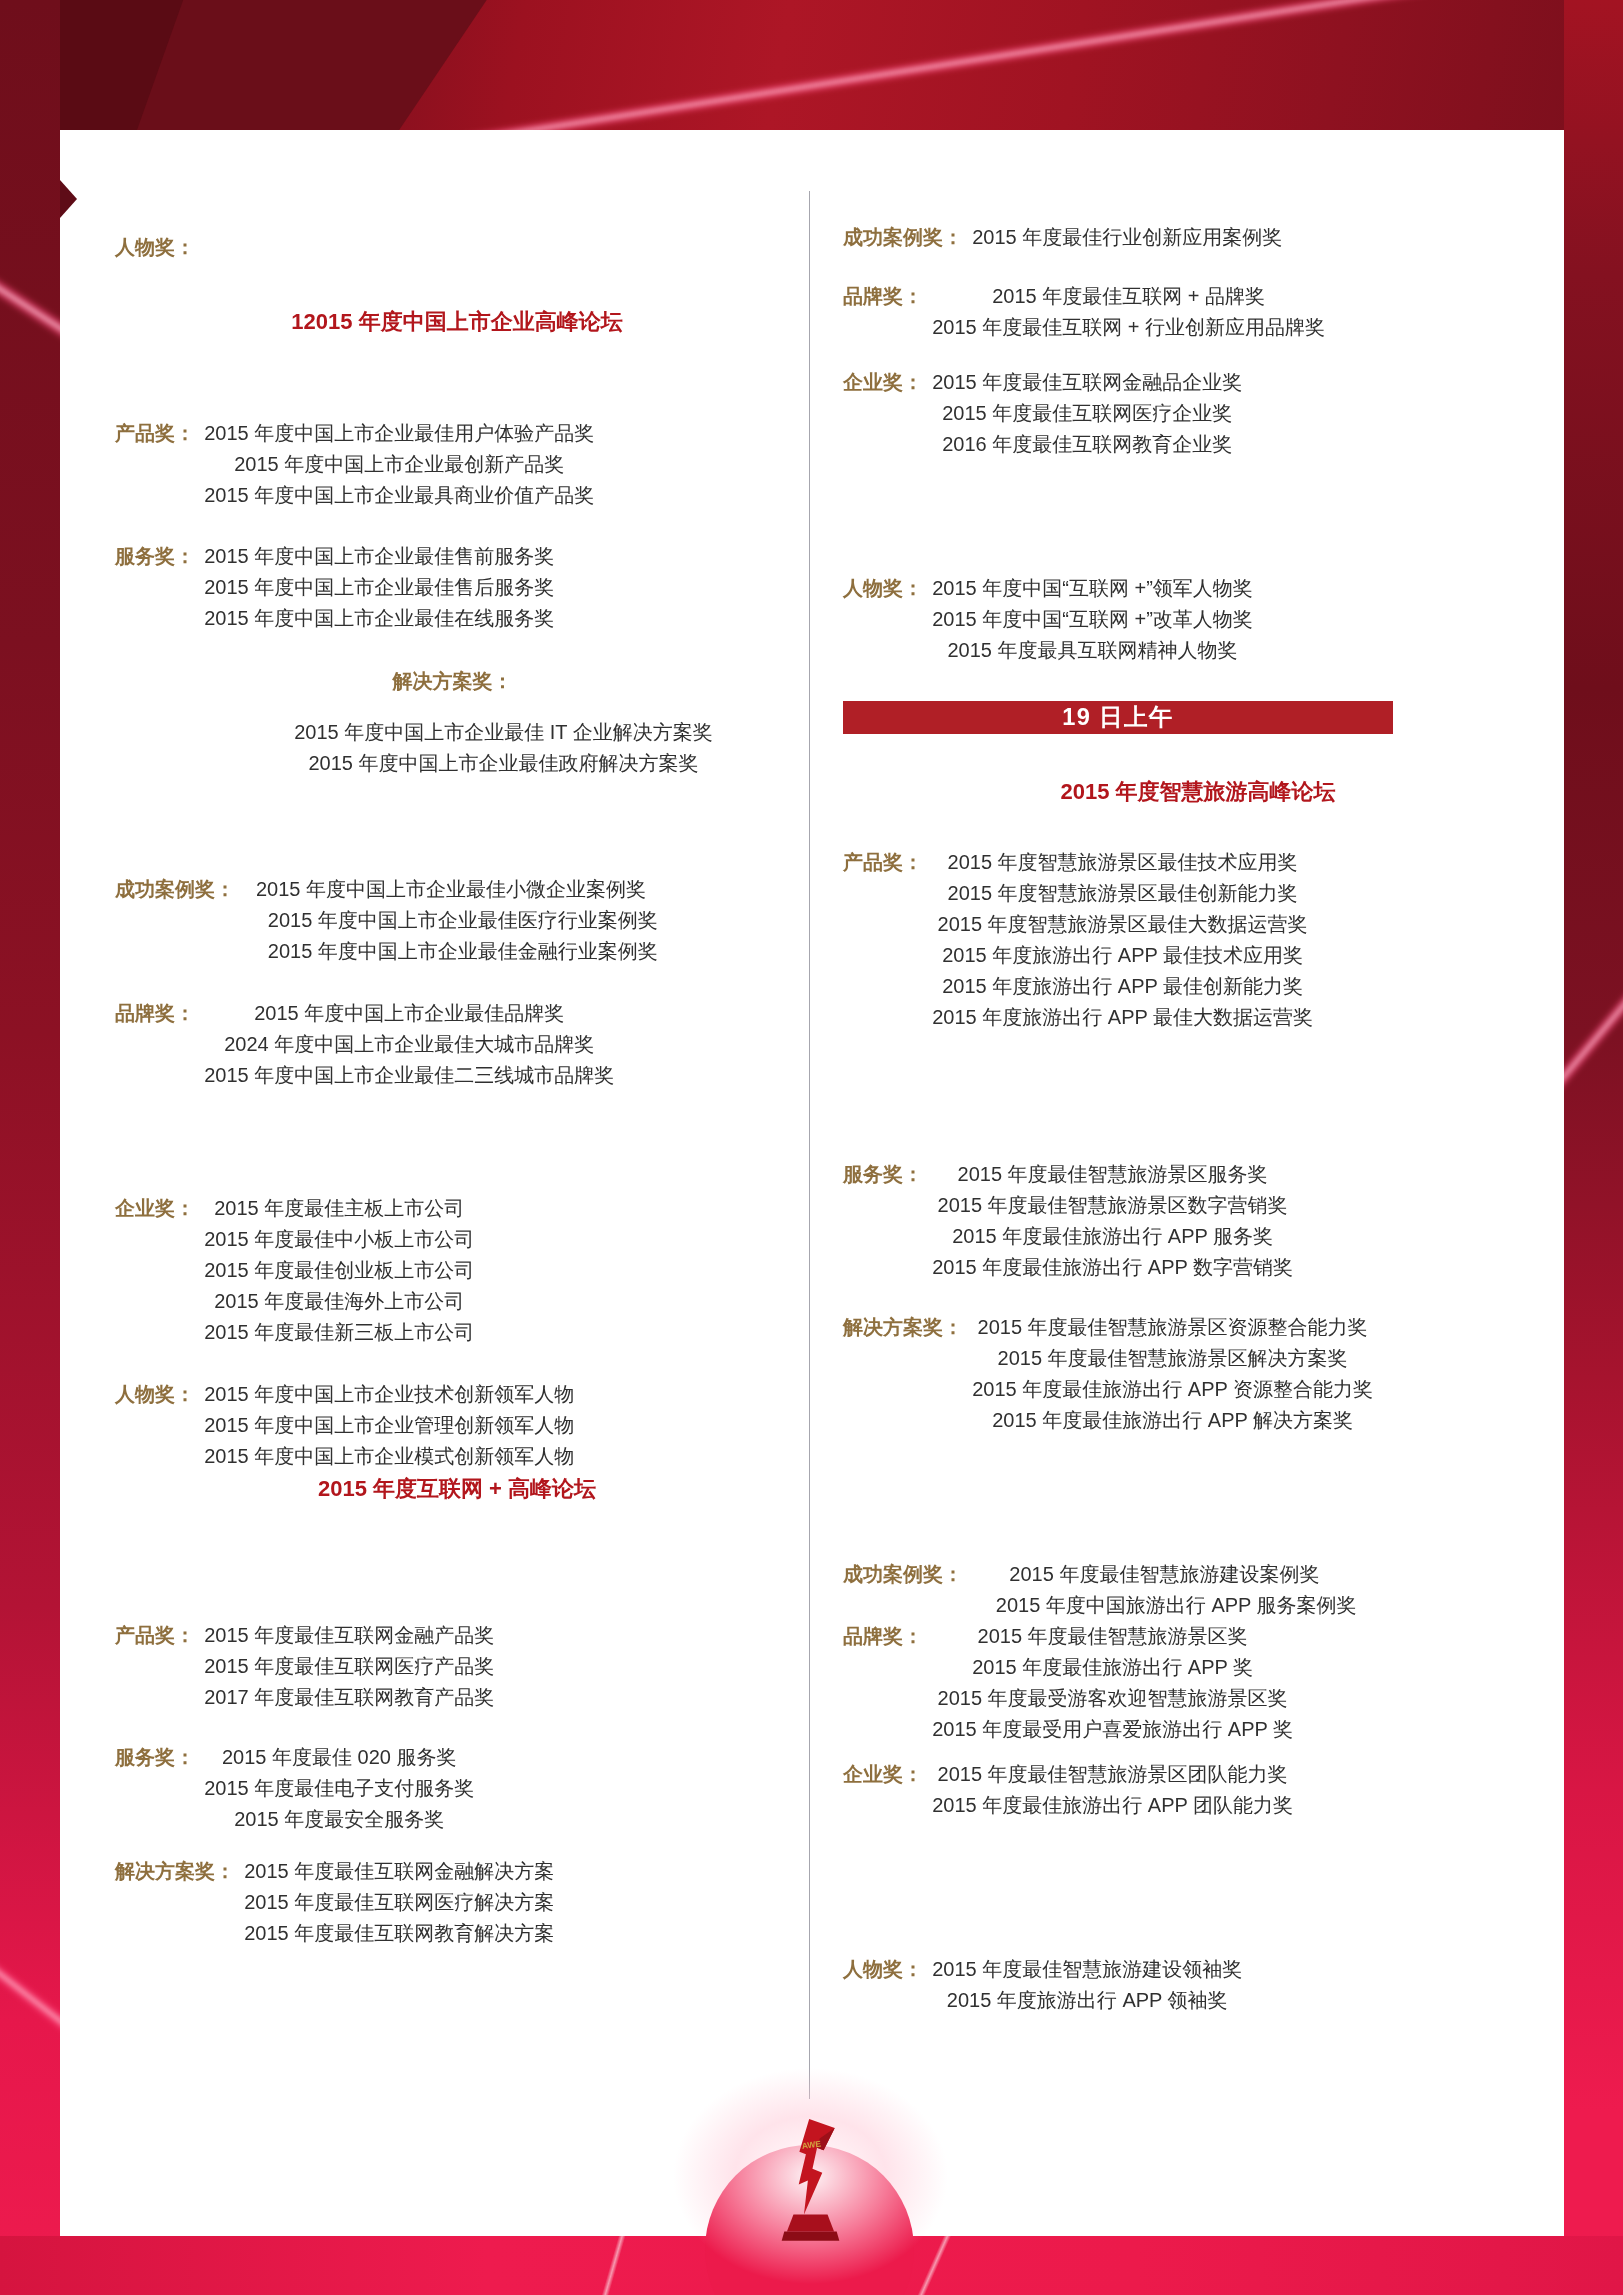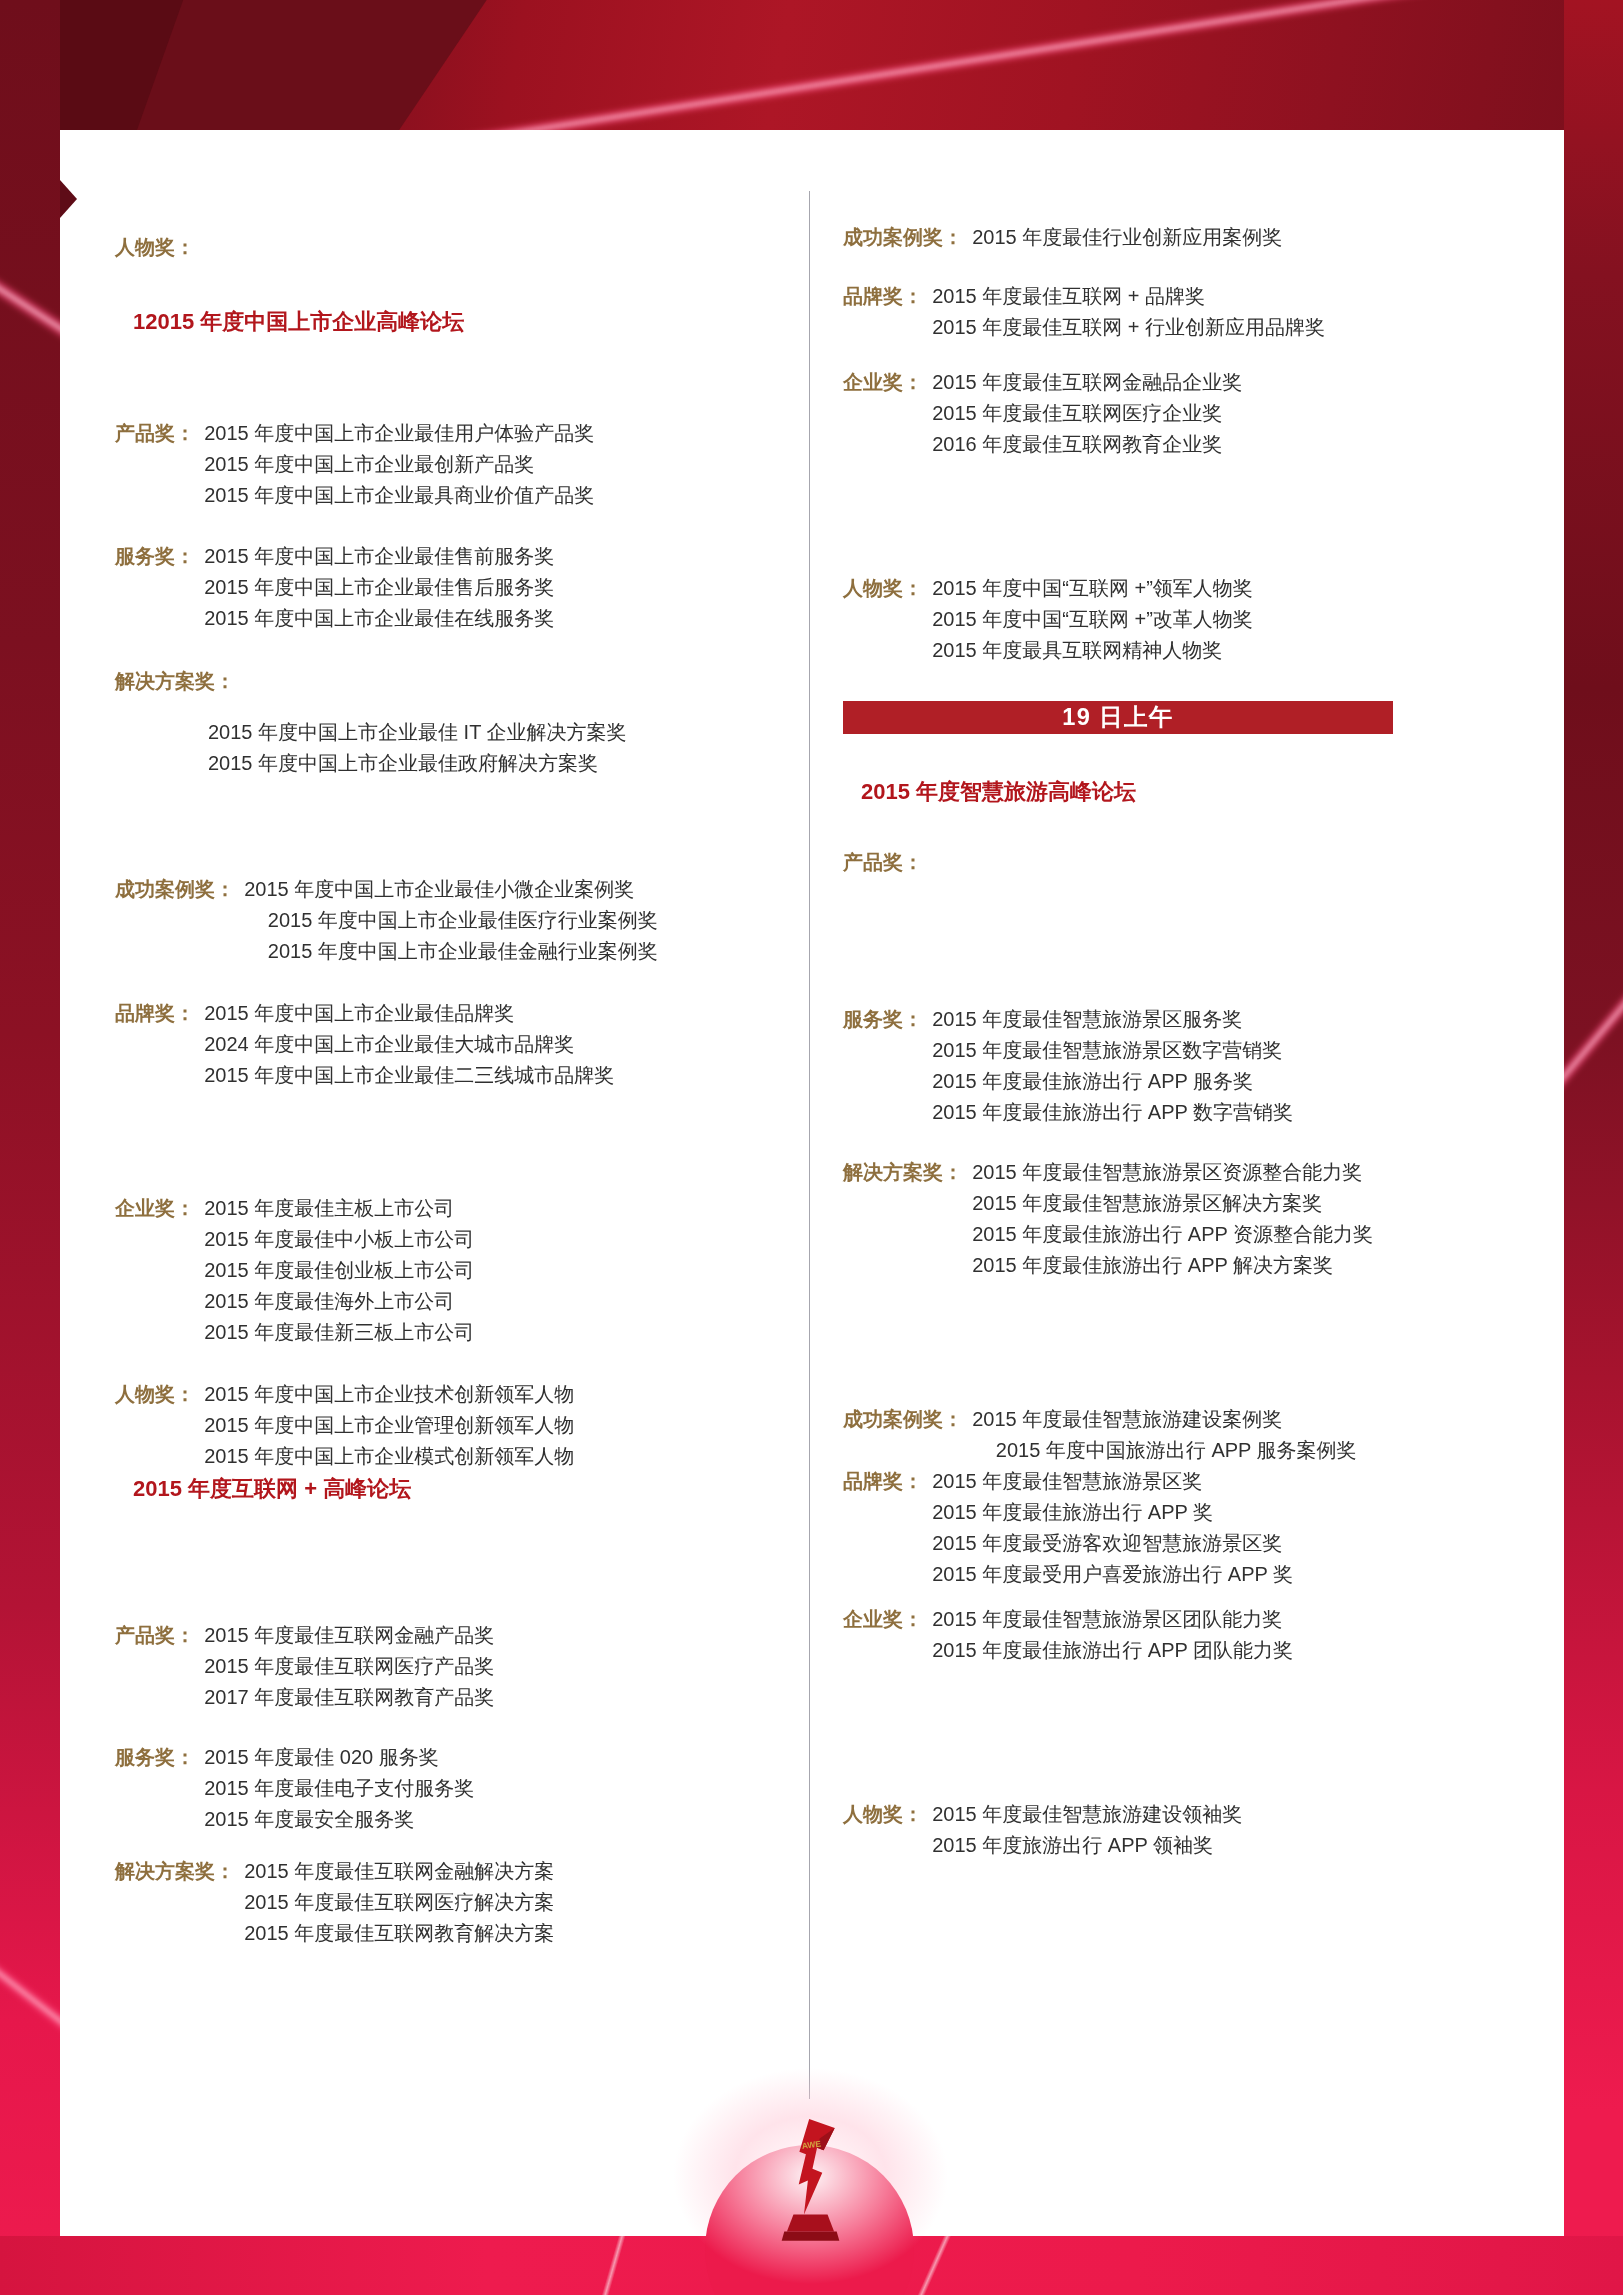--- a/index.html
+++ b/index.html
@@ -25,21 +25,21 @@
   .beam1{left:458px;top:56px;width:982px;height:15.7px;transform:rotate(-9deg);}
   .beam2{left:-144px;top:484px;width:916px;height:18.3px;transform:rotate(33deg);}
   .beam3{left:1427px;top:982px;width:419px;height:15.7px;transform:rotate(-50deg);}
   .beam4{left:-105px;top:2114px;width:589px;height:15.7px;transform:rotate(38deg);}
   
   .panel{position:absolute;left:60px;top:130px;width:1504px;height:2106px;background:#ffffff;z-index:2;}
   .notch{position:absolute;left:60px;top:180px;width:0;height:0;z-index:3;
     border-top:19px solid transparent;border-bottom:19px solid transparent;border-left:17.7px solid #5e0c17;}
   .divider{position:absolute;left:809px;top:191px;width:1.3px;height:1908px;background:#a6a6ae;z-index:3;}
   
-  .col{position:absolute;z-index:4;color:#303030;}
+  .col{position:absolute;z-index:4;color:#303030;text-align:center;}
   .col-left{left:115px;top:232px;width:684px;}
   .col-right{left:843px;top:222px;width:710px;}
   .line{font-size:20px;height:31px;line-height:31px;white-space:nowrap;}
   .glabel{font-size:20px;height:31px;line-height:31px;font-weight:bold;color:#8e6f3e;white-space:nowrap;padding-right:9.2px;flex:none;}
   .group{display:flex;}
   .group.block{display:block;}
   .group.block .glines{padding-left:93px;margin-top:19.6px;}
   .group.hang .line:not(:first-child){padding-left:23.6px;}
   .heading{color:#b2161c;font-size:22px;height:33px;line-height:33px;margin:18px;font-weight:bold;white-space:nowrap;}
   .session-banner{width:550px;height:33px;background:#b01f26;color:#ffffff;display:flex;
@@ -205,20 +205,28 @@
           <div class="line">2015 年度中国“互联网 +”改革人物奖</div>
           <div class="line">2015 年度最具互联网精神人物奖</div>
         </div>
       </div>
       <div class="session-banner">
         <span>19 日上午</span>
       </div>
       <h2 class="heading">2015 年度智慧旅游高峰论坛</h2>
       <div class="group">
         <div class="glabel">产品奖：</div>
+        <div class="glines">
+          <div class="line">2015 年度智慧旅游景区最佳技术应用奖</div>
+          <div class="line">2015 年度智慧旅游景区最佳创新能力奖</div>
+          <div class="line">2015 年度智慧旅游景区最佳大数据运营奖</div>
+          <div class="line">2015 年度旅游出行 APP 最佳技术应用奖</div>
+          <div class="line">2015 年度旅游出行 APP 最佳创新能力奖</div>
+          <div class="line">2015 年度旅游出行 APP 最佳大数据运营奖</div>
+        </div>
       </div>
       <div class="group">
         <div class="glabel">服务奖：</div>
         <div class="glines">
           <div class="line">2015 年度最佳智慧旅游景区服务奖</div>
           <div class="line">2015 年度最佳智慧旅游景区数字营销奖</div>
           <div class="line">2015 年度最佳旅游出行 APP 服务奖</div>
           <div class="line">2015 年度最佳旅游出行 APP 数字营销奖</div>
         </div>
       </div>

